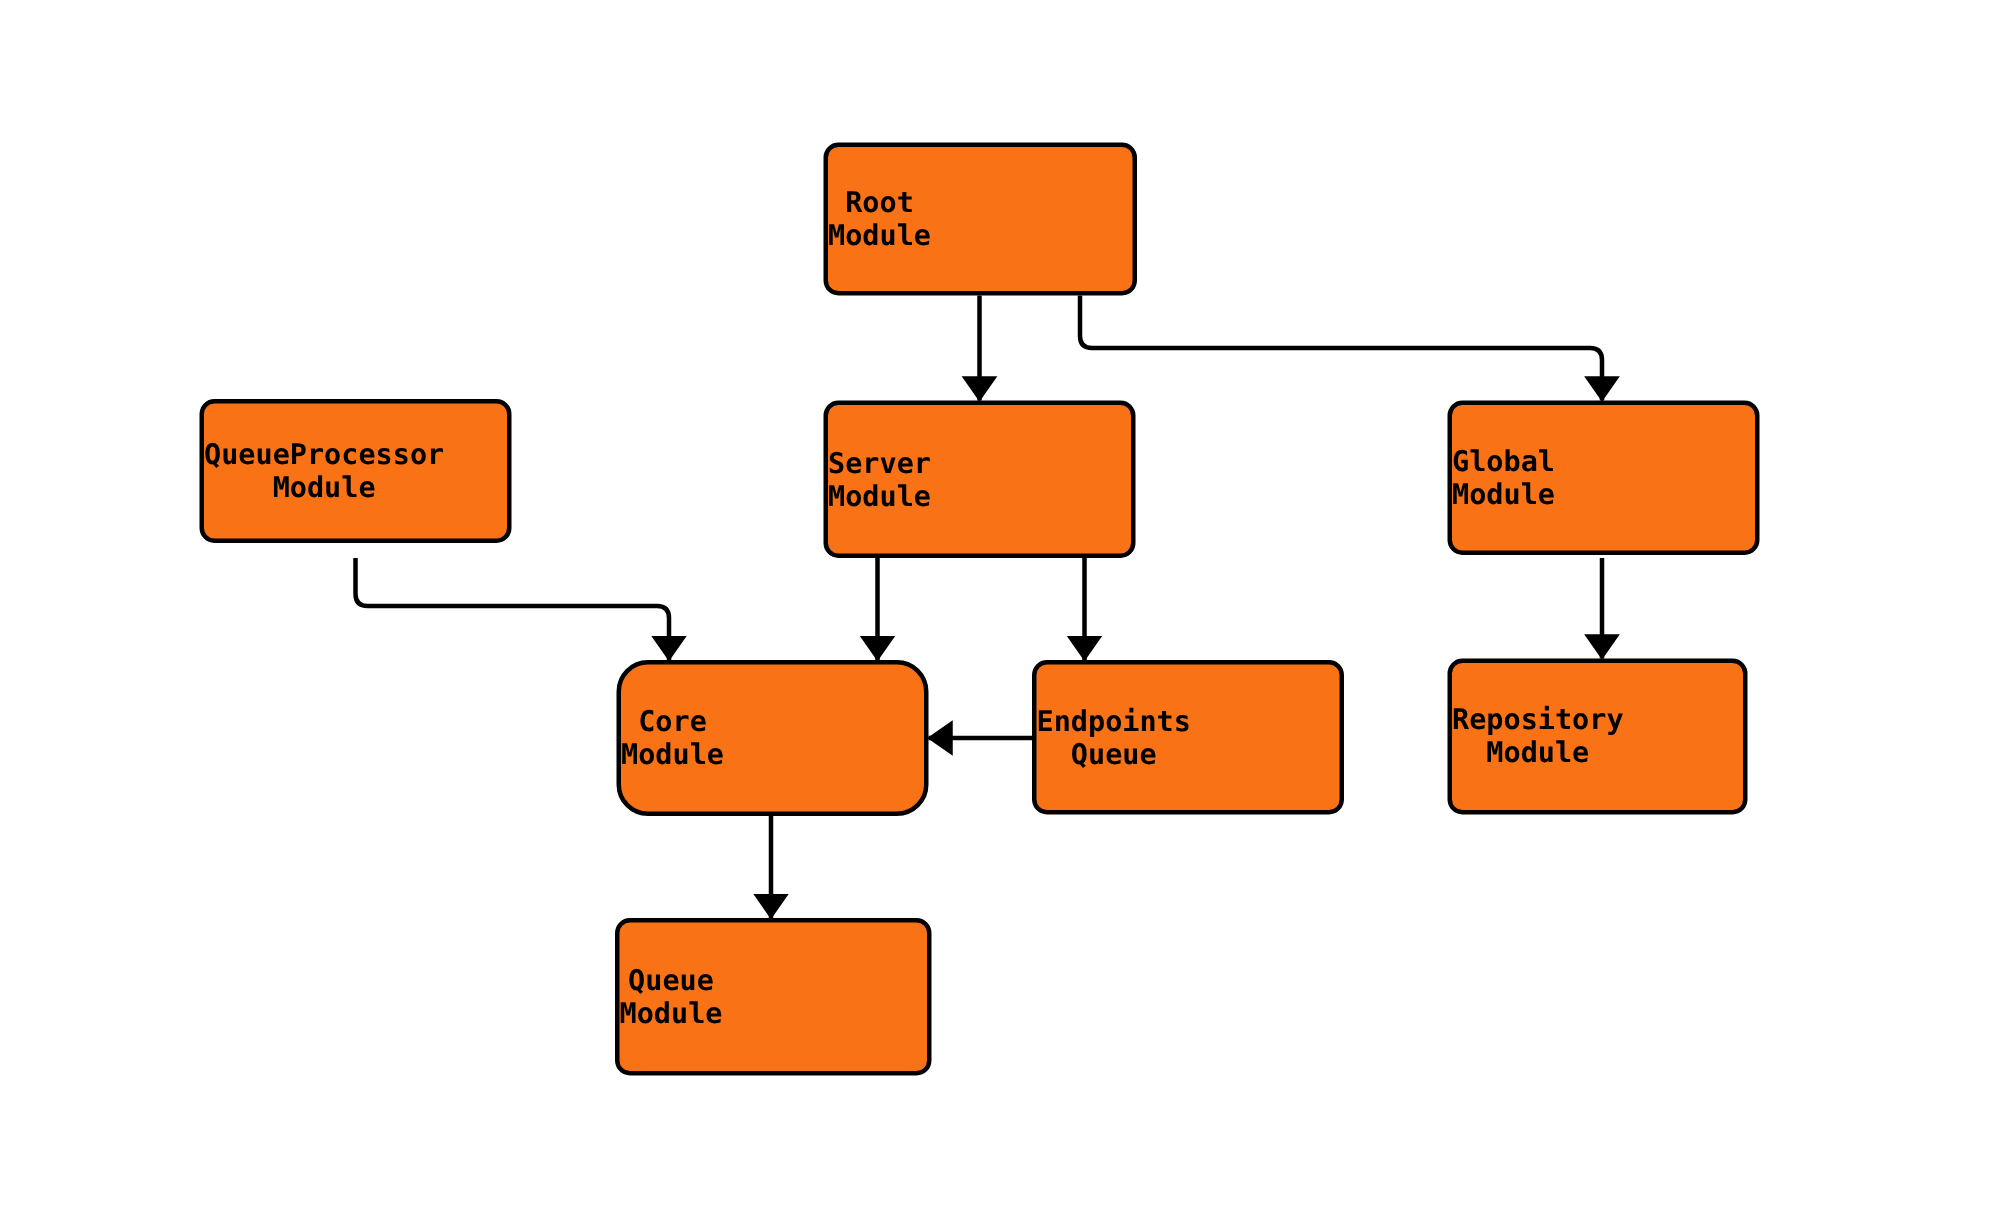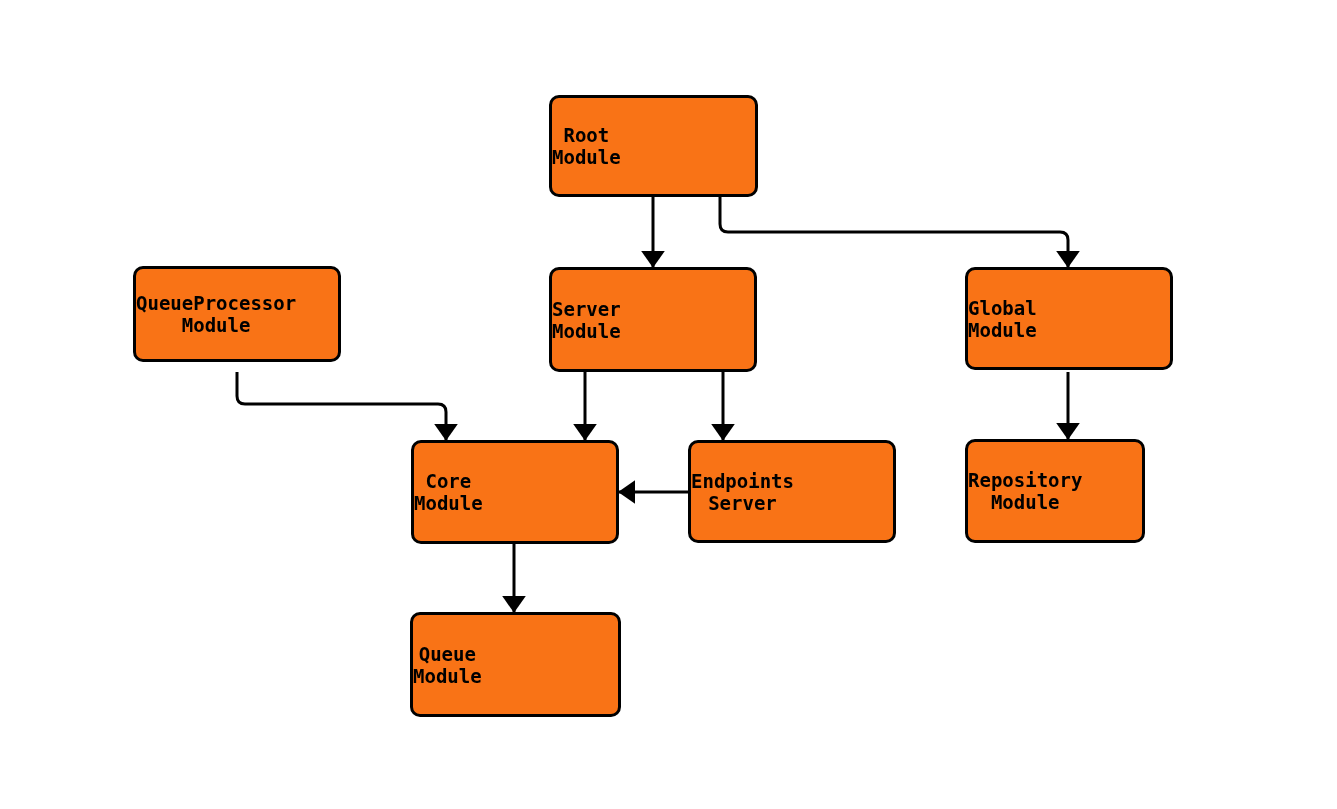--- a/index.html
+++ b/index.html
@@ -81,29 +81,29 @@
 Module</div>
       </div>
       <div class="node" style="left: 549px; top: 267px; width: 208px; height: 105px;">
         <div class="node-label">Server
 Module</div>
       </div>
       <div class="node" style="left: 965px; top: 267px; width: 208px; height: 103px;">
         <div class="node-label">Global
 Module</div>
       </div>
-      <div class="node" style="left: 411px; top: 440px; width: 208px; height: 104px;">
+      <div class="node" style="left: 411px; top: 440px; width: 208px; height: 104px; border-radius: 21px;">
         <div class="node-label">Core
 Module</div>
       </div>
       <div class="node" style="left: 688px; top: 440px; width: 208px; height: 103px;">
         <div class="node-label">Endpoints
-Server</div>
+Queue</div>
       </div>
-      <div class="node" style="left: 965px; top: 439px; width: 180px; height: 104px;">
+      <div class="node" style="left: 965px; top: 439px; width: 200px; height: 104px;">
         <div class="node-label">Repository
 Module</div>
       </div>
       <div class="node" style="left: 410px; top: 612px; width: 211px; height: 105px;">
         <div class="node-label">Queue
 Module</div>
       </div>
     </div>
 </div>
 

